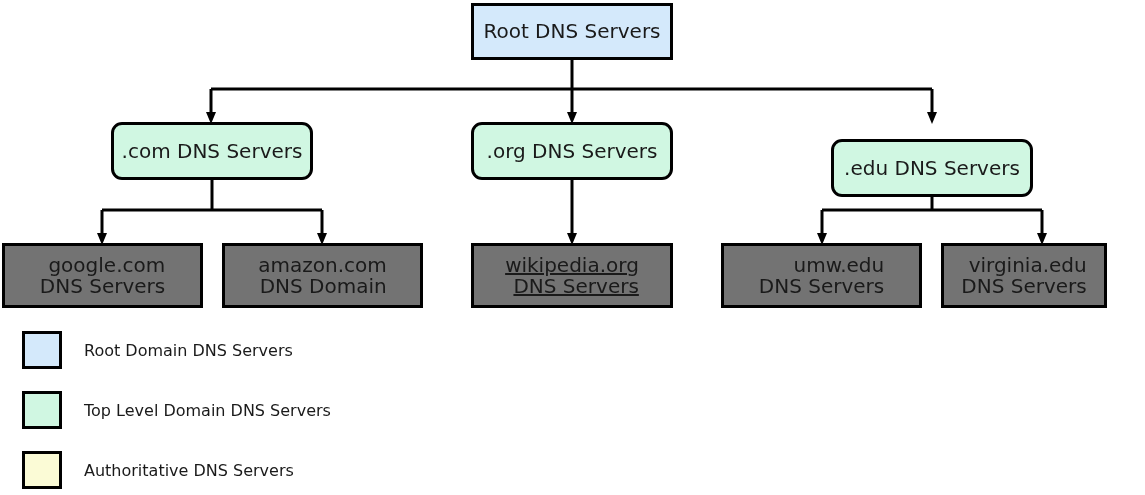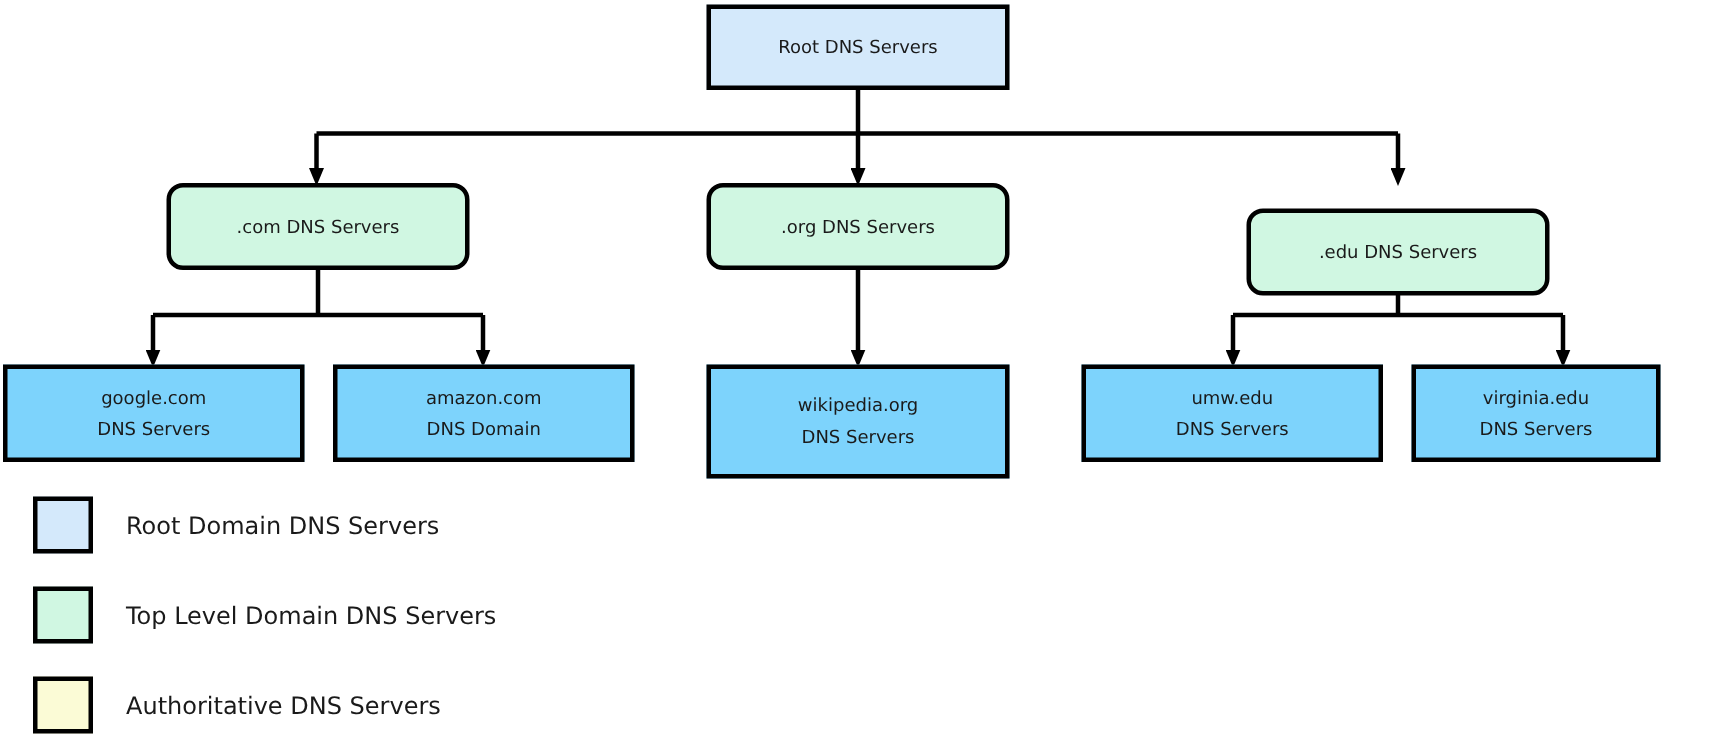--- a/index.html
+++ b/index.html
@@ -25,28 +25,28 @@
   }
   .node {
     position: absolute;
     box-sizing: border-box;
     border: 3px solid #000000;
     display: flex;
     align-items: center;
     justify-content: center;
     text-align: center;
     color: #1a1a1a;
-    font-size: 12px;
+    font-size: 20px;
     line-height: 21px;
     white-space: pre-line;
     z-index: 2;
   }
   .node-root   { background: #d4e9fb; }
   .node-tld    { background: #d0f7e2; border-radius: 11px; }
-  .node-auth   { background: #7dd3fc; }
+  .node-auth   { background: #737373; text-align: right; }
 
   .legend-row {
     position: absolute;
     display: flex;
     align-items: center;
     padding-left: 20px;
   }
   .legend-swatch {
     box-sizing: border-box;
     width: 40px;
@@ -100,21 +100,21 @@
   <div class="node node-root" style="left:471px; top:3px; width:202px; height:57px;">Root DNS Servers</div>
 
   <div class="node node-tld" style="left:111px; top:122px; width:202px; height:58px;">.com DNS Servers</div>
   <div class="node node-tld" style="left:471px; top:122px; width:202px; height:58px;">.org DNS Servers</div>
   <div class="node node-tld" style="left:831px; top:139px; width:202px; height:58px;">.edu DNS Servers</div>
 
   <div class="node node-auth" style="left:2px; top:243px; width:201px; height:65px;">google.com
 DNS Servers</div>
   <div class="node node-auth" style="left:222px; top:243px; width:201px; height:65px;">amazon.com
 DNS Domain</div>
-  <div class="node node-auth" style="left:471px; top:243px; width:202px; height:76px;">wikipedia.org
+  <div class="node node-auth" style="left:471px; top:243px; width:202px; height:65px;text-decoration:underline;">wikipedia.org
 DNS Servers</div>
   <div class="node node-auth" style="left:721px; top:243px; width:201px; height:65px;">umw.edu
 DNS Servers</div>
   <div class="node node-auth" style="left:941px; top:243px; width:166px; height:65px;">virginia.edu
 DNS Servers</div>
 
   <div class="legend-row" style="left:2px; top:331px;">
     <div class="legend-swatch sw-root"></div>
     <div class="legend-label">Root Domain DNS Servers</div>
   </div>

